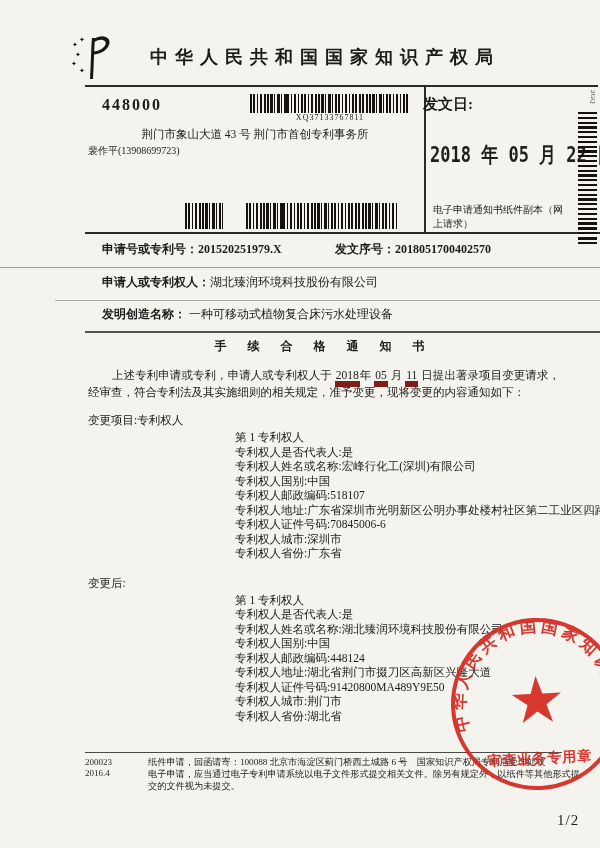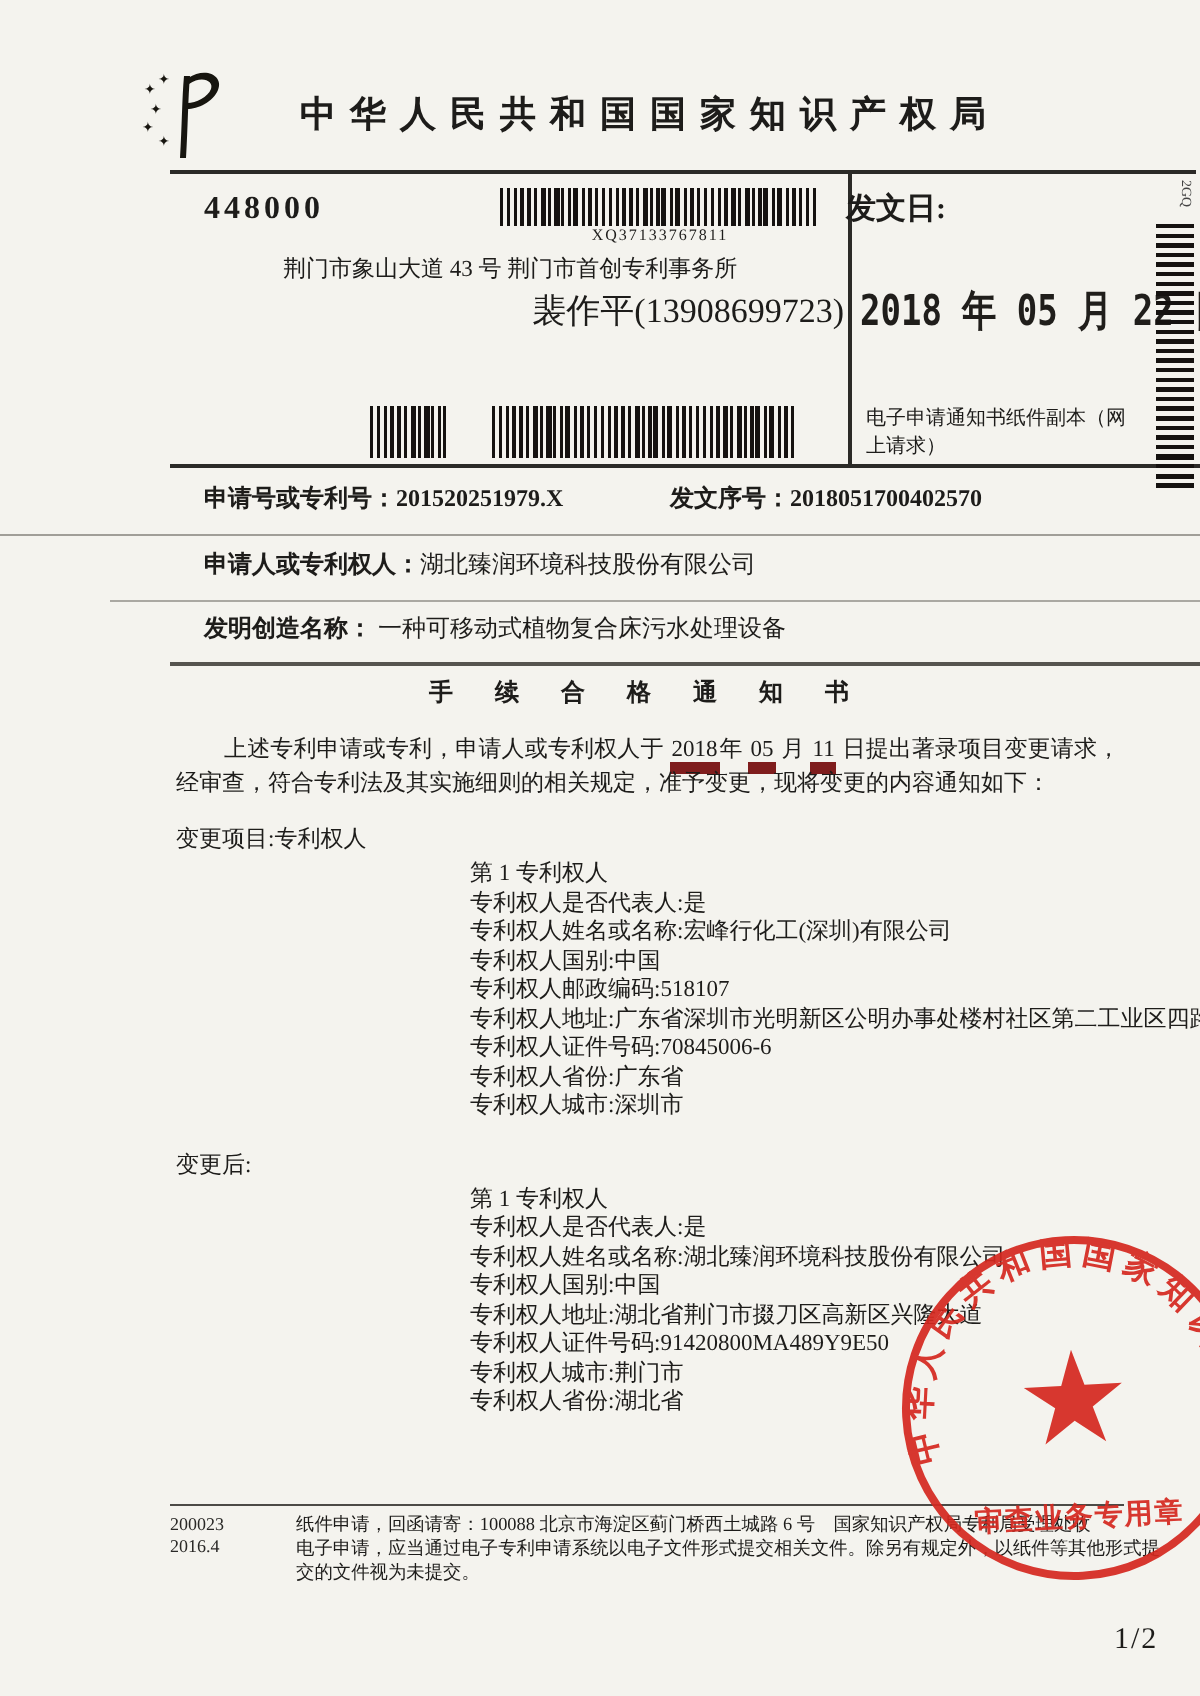--- a/index.html
+++ b/index.html
@@ -20,21 +20,21 @@
   .bc-h{background-image:
     repeating-linear-gradient(90deg,#151210 0 1.6px,rgba(0,0,0,0) 1.6px 3.4px),
     repeating-linear-gradient(90deg,#151210 0 1px,rgba(0,0,0,0) 1px 7.3px);}
   .bc-v{background-image:
     repeating-linear-gradient(180deg,#151210 0 2.2px,rgba(0,0,0,0) 2.2px 4.8px),
     repeating-linear-gradient(180deg,#151210 0 1.4px,rgba(0,0,0,0) 1.4px 9.7px);}
   .barcode-top{left:250px;top:94px;width:160px;height:19px;}
   .barcode-top-label{left:250px;top:113px;width:160px;text-align:center;
     font-size:8px;letter-spacing:1px;}
   .addr1{left:88px;top:127px;width:334px;text-align:center;font-size:11.5px;}
-  .addr2{left:88px;top:144px;width:334px;text-align:right;font-size:17px;}
+  .addr2{left:88px;top:144px;width:334px;text-align:left;font-size:10px;}
   .barcode-b1{left:185px;top:203px;width:38px;height:26px;}
   .barcode-b2{left:246px;top:203px;width:152px;height:26px;}
   .dispatch-label{left:423px;top:95px;font-size:15px;font-weight:bold;}
   .dispatch-date{left:430px;top:141px;font-size:17px;font-weight:bold;
     font-family:"DejaVu Sans Mono",monospace;transform:scaleY(1.25);
     transform-origin:left top;white-space:nowrap;color:#201e1b;}
   .copy-note{left:433px;top:203px;width:132px;font-size:10px;line-height:14px;}
   .side-code{left:597px;top:90px;font-size:7px;transform:rotate(90deg);
     transform-origin:left top;color:#444;}
   .side-barcode{left:578px;top:112px;width:19px;height:133px;}
@@ -129,29 +129,30 @@
     <div class="notice-body"><span>上述专利申请或专利，申请人或专利权人于 </span><span class="u">2018</span><span>年 </span><span class="u">05</span><span> 月 </span><span class="u">11</span><span> 日提出著录项目变更请求，经审查，符合专利法及其实施细则的相关规定，准予变更，现将变更的内容通知如下：</span></div>
     <div class="change-item">变更项目:专利权人</div>
     <div class="block">
       <div>第 1 专利权人</div>
       <div>专利权人是否代表人:是</div>
       <div>专利权人姓名或名称:宏峰行化工(深圳)有限公司</div>
       <div>专利权人国别:中国</div>
       <div>专利权人邮政编码:518107</div>
       <div>专利权人地址:广东省深圳市光明新区公明办事处楼村社区第二工业区四路 3 号第 2 栋</div>
       <div>专利权人证件号码:70845006-6</div>
+      <div>专利权人城市:深圳市</div>
       <div>专利权人省份:广东省</div>
-      <div>专利权人城市:深圳市</div>
     </div>
     <div class="phase-label after-label">变更后:</div>
     <div class="block">
       <div>第 1 专利权人</div>
       <div>专利权人是否代表人:是</div>
       <div>专利权人姓名或名称:湖北臻润环境科技股份有限公司</div>
       <div>专利权人国别:中国</div>
+      <div>专利权人邮政编码:448124</div>
       <div>专利权人地址:湖北省荆门市掇刀区高新区兴隆大道</div>
       <div>专利权人证件号码:91420800MA489Y9E50</div>
       <div>专利权人城市:荆门市</div>
       <div>专利权人省份:湖北省</div>
     </div>
   </div>
 
   <div class="abs footer-rule"></div>
   <div class="abs form-code">
     <div>200023</div>

